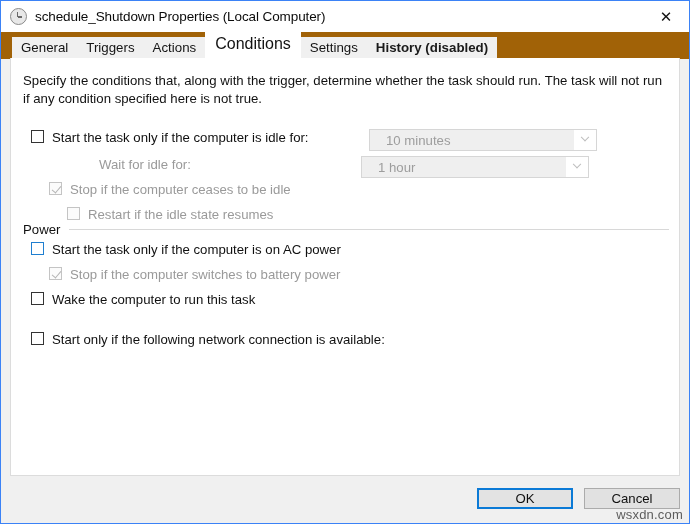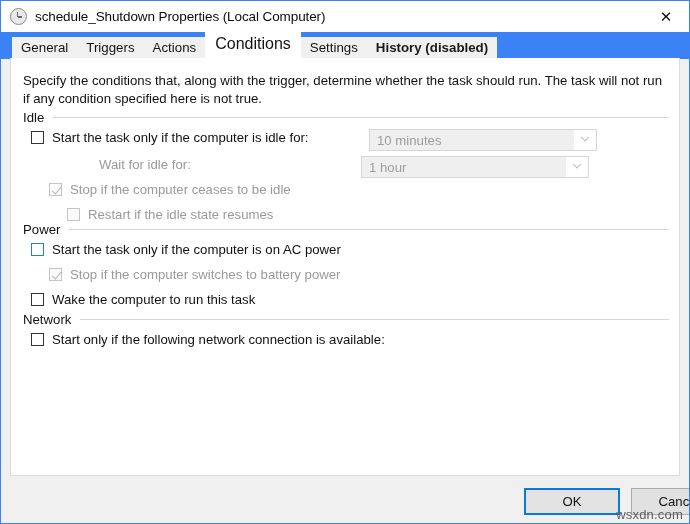--- a/index.html
+++ b/index.html
@@ -52,21 +52,21 @@
     display: flex; align-items: center; justify-content: center;
     font-size: 15px; color: #101010;
     font-family: "DejaVu Sans", sans-serif;
     cursor: pointer;
   }
 
   
   .tabstrip {
     position: absolute; left: 0; top: 31px;
     width: 688px; height: 27px;
-    background: #3b82f6;
+    background: #a16207;
     display: flex; align-items: flex-end;
     padding-left: 11px;
   }
   .tab {
     height: 22px; line-height: 21px;
     padding: 0 9px;
     font-size: 13.3px; color: #131313;
     background: #f0f0f0;
     cursor: pointer; white-space: nowrap;
   }
@@ -105,21 +105,21 @@
     font-size: 13.2px; color: #111111;
     white-space: nowrap; padding-right: 9px;
   }
   .group-rule {
     flex: 1; height: 1px; background: #d8d8d8;
   }
 
   
   .row {
     position: absolute;
-    display: flex; align-items: center;
+    display: flex; align-items: flex-start;
     white-space: nowrap;
     padding-left: 8px;
   }
   .cbox {
     width: 13px; height: 13px;
     border: 1px solid #333333;
     background: #ffffff;
     margin-right: 8px;
     flex: none; position: relative;
     cursor: pointer;
@@ -143,21 +143,21 @@
     height: 22px;
     border: 1px solid #d6d6d6;
     background: #ffffff;
     display: flex; align-items: center;
     cursor: default;
   }
   .combo .cval {
     flex: 1; height: 100%;
     background: #efefef;
     display: flex; align-items: center;
-    padding-left: 7px;
+    padding-left: 16px;
     font-size: 13.2px; color: #9d9d9d;
     overflow: hidden;
   }
   .combo .carrow {
     width: 22px; height: 100%;
     display: flex; align-items: center; justify-content: center;
     background: #ffffff;
   }
   .combo .carrow span {
     display: block; width: 6px; height: 6px;
@@ -170,28 +170,27 @@
   }
   .combo.wide .cval {
     background: #c9c9c9; color: #8f8f8f;
   }
   .combo.wide .carrow { background: #c9c9c9; }
   .combo.wide .carrow span { border-color: #a5a5a5; }
 
   
   .btn {
     position: absolute;
-    width: 96px; height: 27px;
+    width: 96px; height: 21px;
     background: #e1e1e1;
     border: 1px solid #ababab;
     font-size: 13.2px; color: #101010;
     display: flex; align-items: center; justify-content: center;
     cursor: pointer;
     font-family: "Liberation Sans", sans-serif;
-    margin-left: 47px;
   }
   .btn.default {
     border: 2px solid #0b7ad6;
     background: #e3e3e3;
   }
   .watermark {
     position: absolute; right: 6px; bottom: 1px;
     font-size: 13px; color: #5d5d5d;
     letter-spacing: 0.2px;
   }
@@ -214,24 +213,20 @@
     <div class="tab selected">Conditions</div>
     <div class="tab">Settings</div>
     <div class="tab disabled">History (disabled)</div>
   </div>
 
   <div class="panel">
     <div class="panel-inner">
 
       <div class="desc">Specify the conditions that, along with the trigger, determine whether the task should run.  The task will not run  if any condition specified here is not true.</div>
 
-      <div class="group-head" style="top:52px;">
-        <div class="group-label">Idle</div>
-        <div class="group-rule"></div>
-      </div>
 
       <div class="row" style="left:12px; top:72px;">
         <div class="cbox"></div>
         <div class="lbl">Start the task only if the computer is idle for:</div>
       </div>
       <div class="combo" style="left:358px; top:71px; width:228px;">
         <div class="cval">10 minutes</div>
         <div class="carrow">
             <span></span>
           </div>
@@ -270,24 +265,20 @@
       <div class="row" style="left:30px; top:209px;">
         <div class="cbox dis checked"></div>
         <div class="lbl dis">Stop if the computer switches to battery power</div>
       </div>
 
       <div class="row" style="left:12px; top:234px;">
         <div class="cbox"></div>
         <div class="lbl">Wake the computer to run this task</div>
       </div>
 
-      <div class="group-head" style="top:254px;">
-        <div class="group-label">Network</div>
-        <div class="group-rule"></div>
-      </div>
 
       <div class="row" style="left:12px; top:274px;">
         <div class="cbox"></div>
         <div class="lbl">Start only if the following network connection is available:</div>
       </div>
 
 
     </div>
   </div>
 

